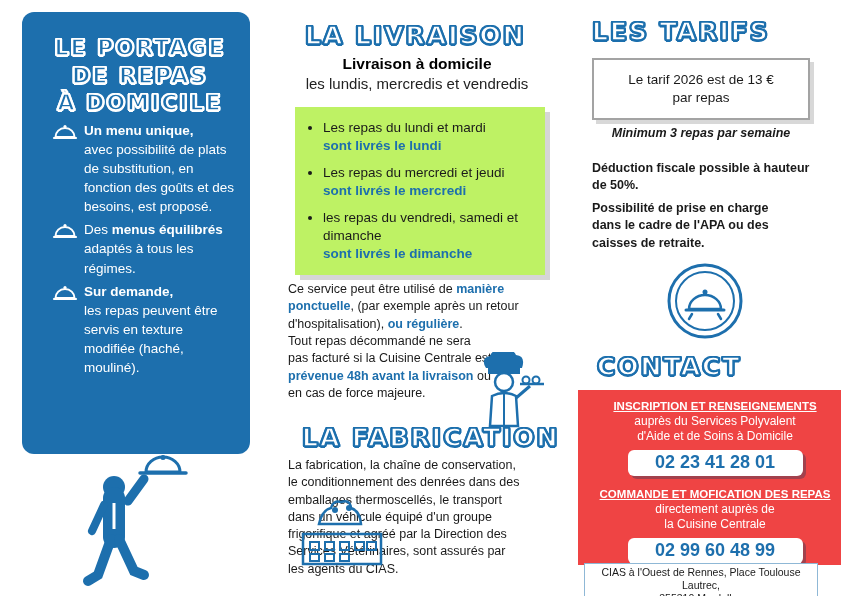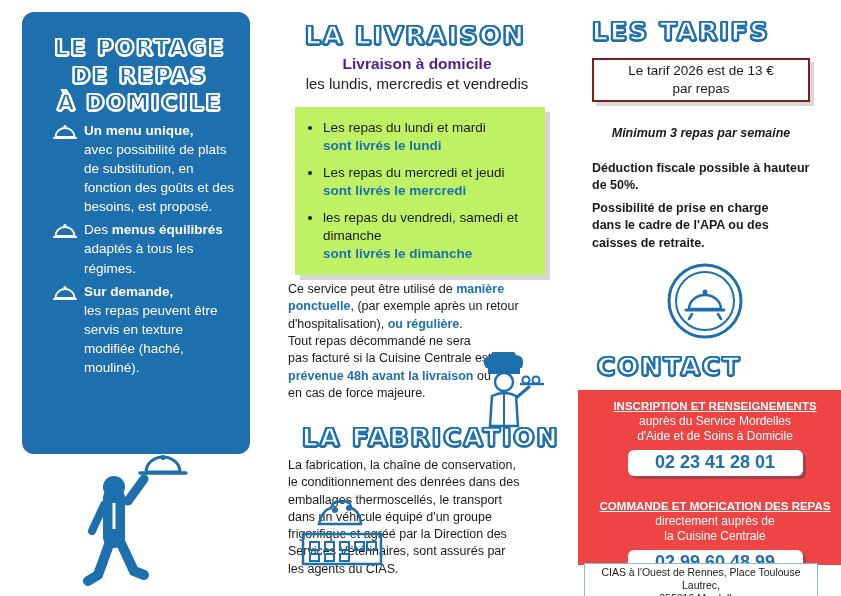--- a/index.html
+++ b/index.html
@@ -60,21 +60,21 @@
 
   
   .waiter { position: absolute; left: 78px; top: 455px; width: 130px; height: 135px; }
 
   
   .mid-title { position: absolute; left: 305px; top: 20px; }
   .delivery-sub {
     position: absolute; left: 282px; top: 55px; width: 270px;
     text-align: center;
   }
-  .delivery-sub .l1 { font-weight: bold; color: #4c1d95; font-size: 15.5px; }
+  .delivery-sub .l1 { font-weight: bold; color: #000000; font-size: 15.5px; }
   .delivery-sub .l2 { font-size: 15px; color: #222; margin-top: 2px; }
 
   .grey-box {
     position: absolute; left: 295px; top: 107px;
     width: 250px;
     background: #bef264;
     padding: 12px 10px 12px 6px;
     box-shadow: 5px 5px 0 rgba(180,180,180,0.55);
   }
   .grey-box ul { margin: 0; padding-left: 22px; }
@@ -90,22 +90,22 @@
   .fab-title { position: absolute; left: 302px; top: 422px; }
   #para-fabrication { left: 288px; top: 457px; width: 235px; }
 
   
   .chef-serveur { position: absolute; left: 468px; top: 352px; width: 80px; height: 80px; }
   .factory { position: absolute; left: 297px; top: 490px; width: 90px; height: 80px; }
 
   
   .tarifs-title { position: absolute; left: 592px; top: 16px; }
   .tarif-box {
-    position: absolute; left: 592px; top: 58px; width: 218px; height: 44px;
-    border: 2px solid #7f1d1d;
+    position: absolute; left: 592px; top: 58px; width: 218px; height: 62px;
+    border: 2px solid #a3a3a3;
     display: flex; align-items: center; justify-content: center;
     text-align: center;
     font-size: 13.5px; line-height: 1.35;
     box-shadow: 4px 4px 0 rgba(190,190,190,0.6);
   }
   .minimum {
     position: absolute; left: 592px; top: 126px; width: 218px;
     text-align: center; font-style: italic; font-weight: bold; font-size: 12.5px;
   }
   #para-deduction { left: 592px; top: 160px; width: 222px; font-size: 12.5px; }
@@ -122,21 +122,21 @@
     padding: 8px 8px 6px 8px;
   }
   .contact-box .hdr {
     text-align: center; color: #ffffff; font-weight: bold; font-size: 11.5px;
     text-decoration: underline; margin-top: 2px;
   }
   .contact-box .sub {
     text-align: center; color: #ffffff; font-size: 12px; line-height: 1.25; margin-top: 2px;
   }
   .phone {
-    margin: 6px auto 12px auto; width: 175px;
+    margin: 6px auto 0 auto; width: 175px;
     background: #ffffff; border-radius: 6px;
     text-align: center; color: #1d6fad;
     font-weight: bold; font-size: 18px; padding: 2px 0 3px 0;
     box-shadow: 3px 3px 0 rgba(20,60,95,0.35);
   }
   .divider { height: 10px; }
   .addr {
     position: absolute; left: 584px; top: 563px; width: 234px;
     background: #ffffff;
     border: 1px solid #8fb8d6;
@@ -327,21 +327,21 @@
     </svg>
   </div>
 
   <div class="contact-title">
     <span class="headline">CONTACT</span>
   </div>
 
   <div class="contact-box">
     <div class="hdr">INSCRIPTION ET RENSEIGNEMENTS</div>
     <div class="sub">
-      <span>auprès du Service Mordelles</span><br>
+      <span>auprès du Services Polyvalent</span><br>
       <span>d'Aide et de Soins à Domicile</span>
     </div>
     <div class="phone">02 23 41 28 01</div>
     <div class="divider"></div>
     <div class="hdr">COMMANDE ET MOFICATION DES REPAS</div>
     <div class="sub">
       <span>directement auprès de</span><br>
       <span>la Cuisine Centrale</span>
     </div>
     <div class="phone">02 99 60 48 99</div>

